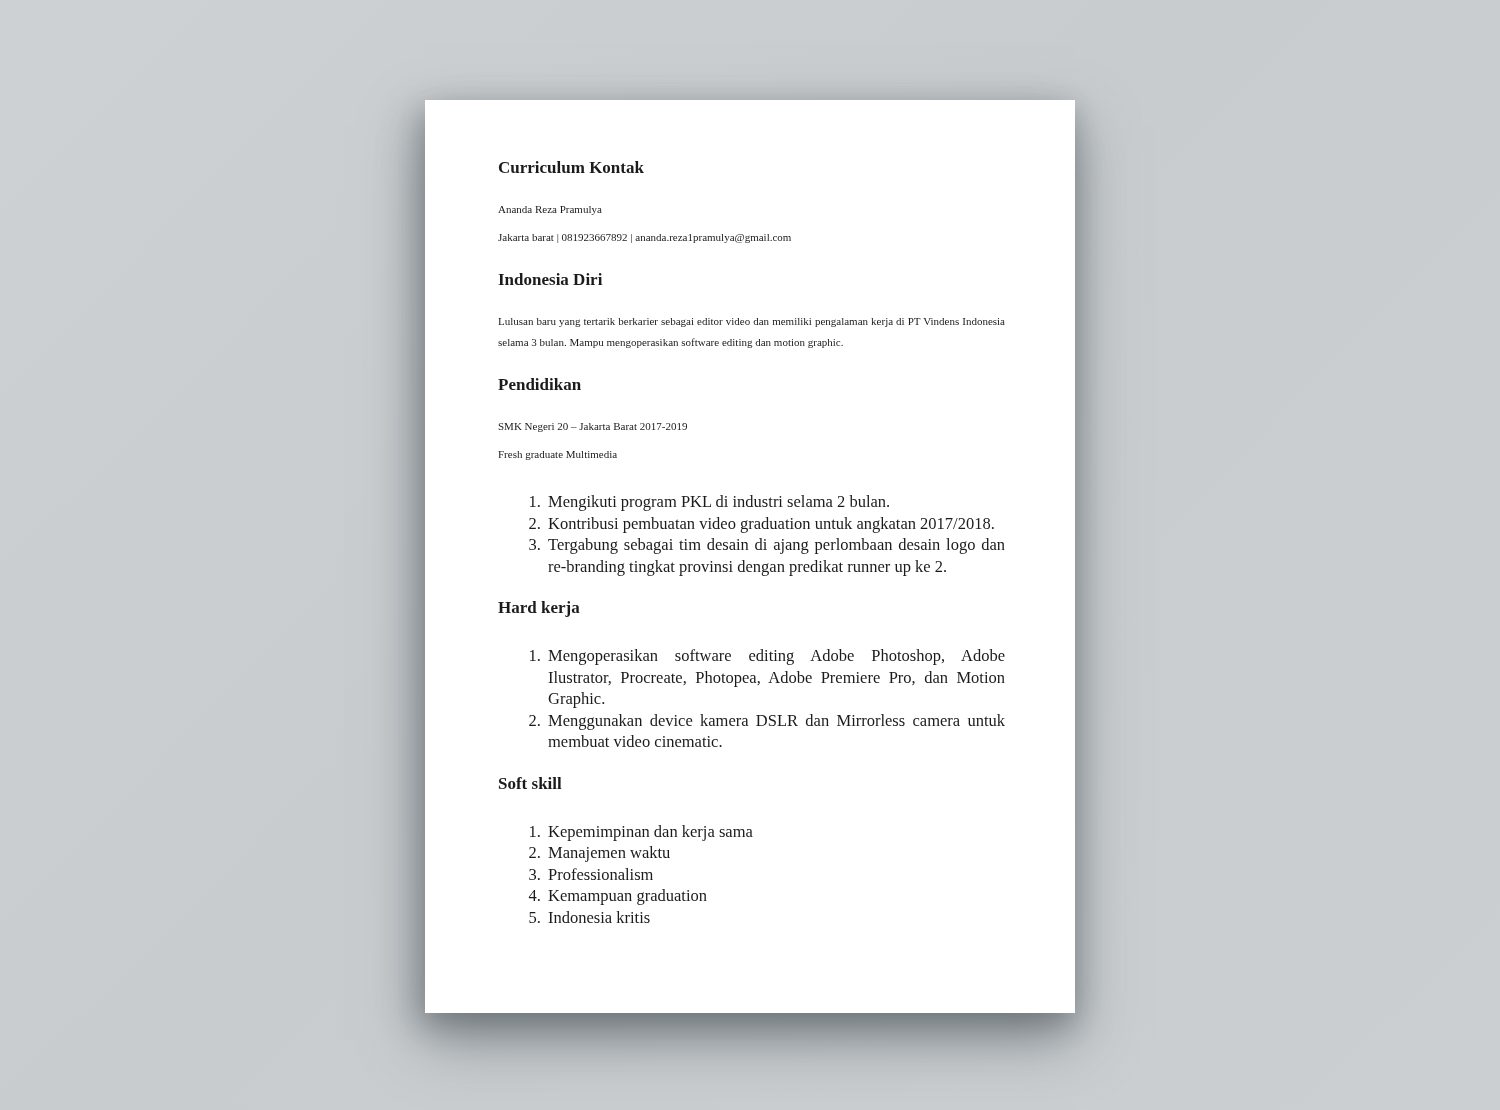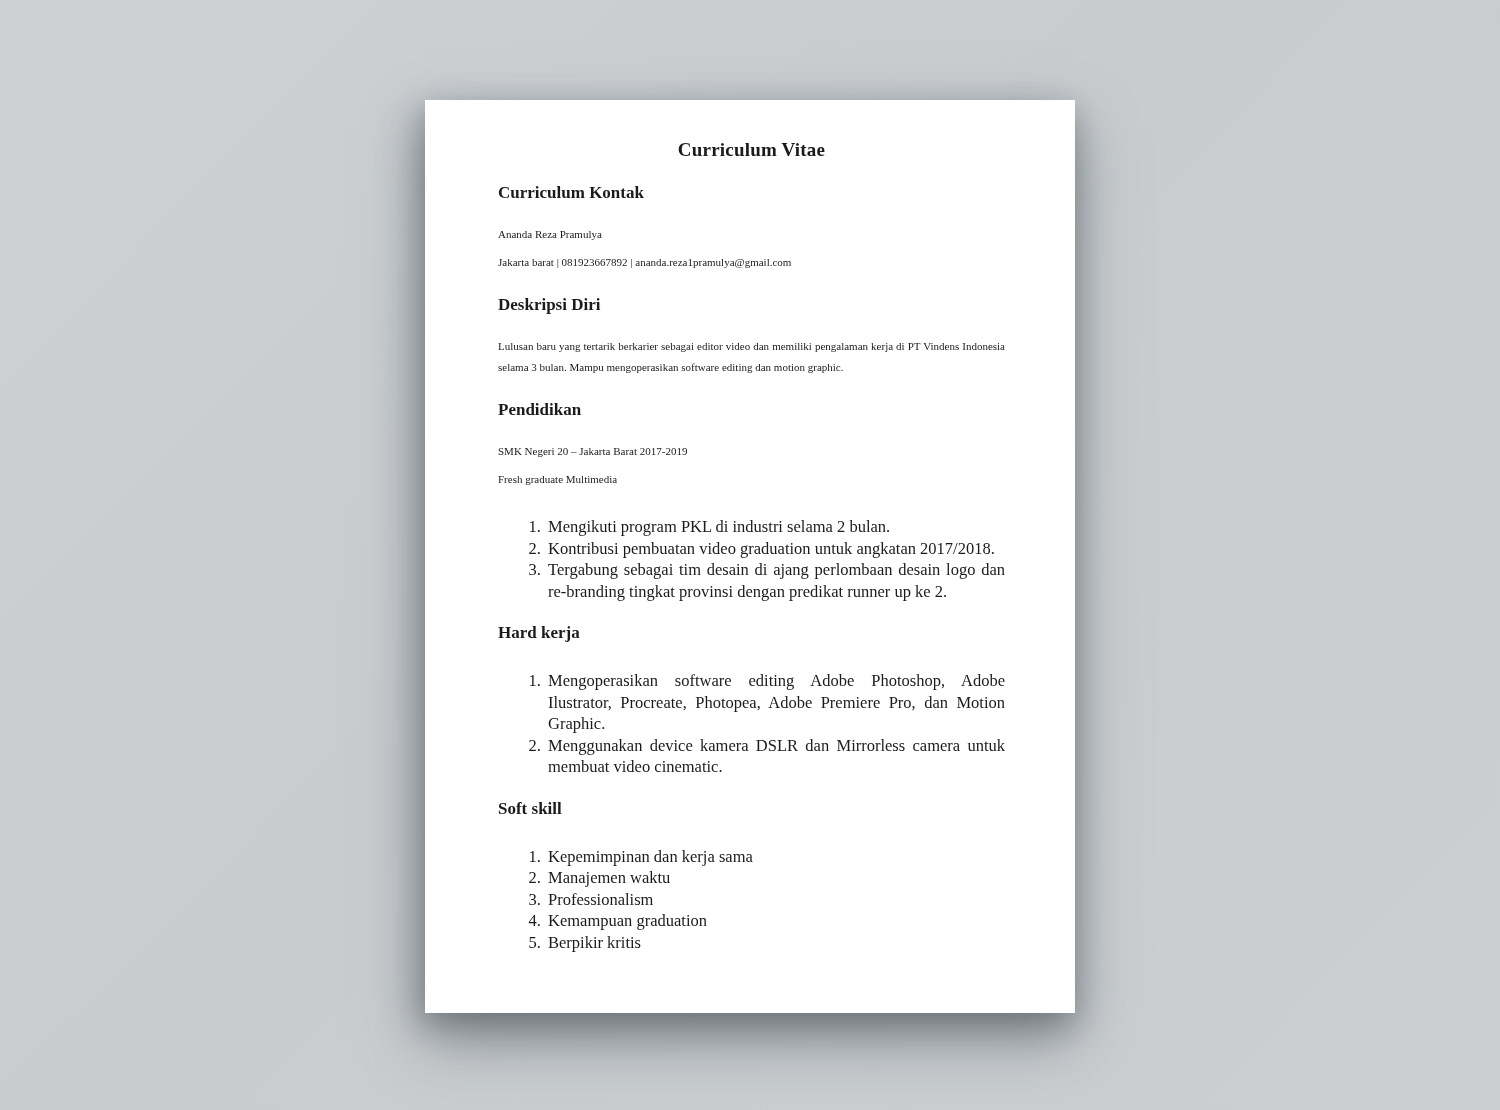--- a/index.html
+++ b/index.html
@@ -61,30 +61,29 @@
     padding-left: 3px;
   }
   section { margin: 0; }
 </style>
 </head>
 <body>
 
 <div class="sheet">
   <div class="content">
 
-    <h1>Curriculum Vitae</h1>
 
     <section>
       <h2>Curriculum Kontak</h2>
       <p>Ananda Reza Pramulya</p>
       <p>Jakarta barat | 081923667892 | ananda.reza1pramulya@gmail.com</p>
     </section>
 
     <section>
-      <h2>Deskripsi Diri</h2>
+      <h2>Indonesia Diri</h2>
       <p class="justify">Lulusan baru yang tertarik berkarier sebagai editor video dan memiliki pengalaman kerja di PT Vindens Indonesia selama 3 bulan. Mampu mengoperasikan software editing dan motion graphic.</p>
     </section>
 
     <section>
       <h2>Pendidikan</h2>
       <p>SMK Negeri 20 – Jakarta Barat 2017-2019</p>
       <p>Fresh graduate Multimedia</p>
       <ol>
         <li>Mengikuti program PKL di industri selama 2 bulan.</li>
         <li>Kontribusi pembuatan video graduation untuk angkatan 2017/2018.</li>
@@ -100,18 +99,18 @@
       </ol>
     </section>
 
     <section>
       <h2>Soft skill</h2>
       <ol>
         <li>Kepemimpinan dan kerja sama</li>
         <li>Manajemen waktu</li>
         <li>Professionalism</li>
         <li>Kemampuan graduation</li>
-        <li>Berpikir kritis</li>
+        <li>Indonesia kritis</li>
       </ol>
     </section>
 
   </div>
 </div>
 
 </body></html>

